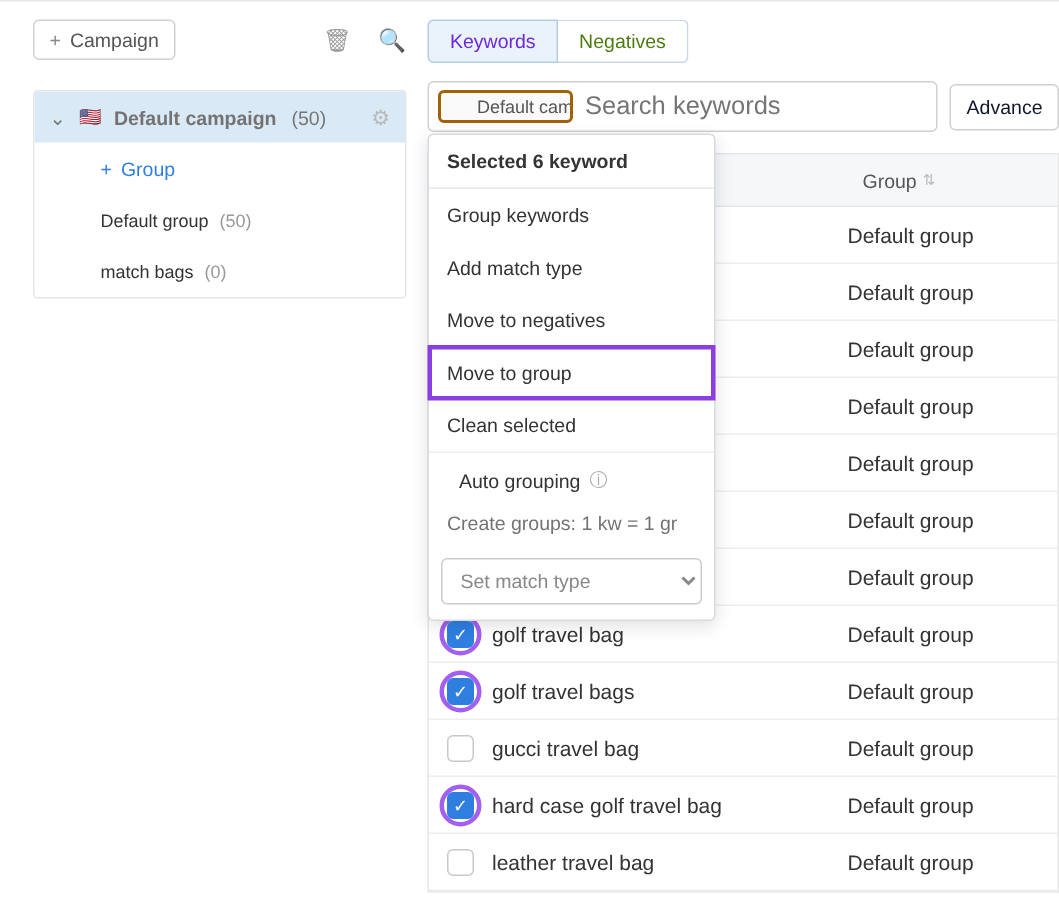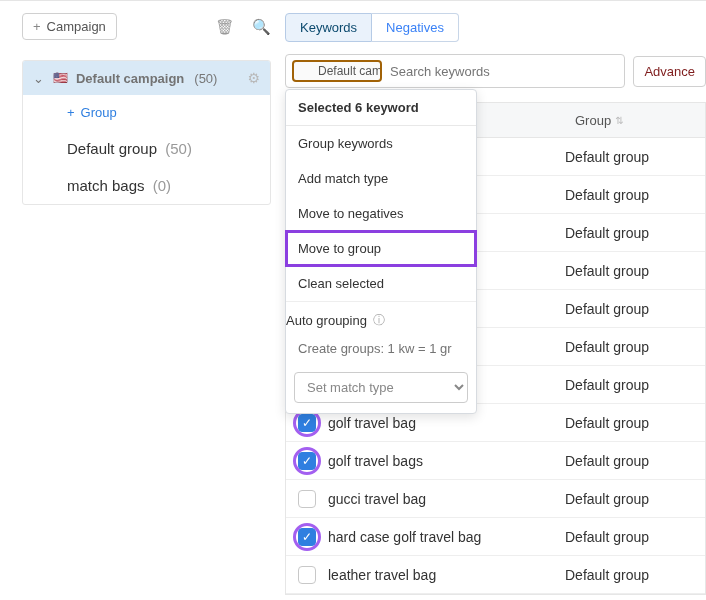--- a/index.html
+++ b/index.html
@@ -38,56 +38,56 @@
   .chev { color: #777; width: 12px; }
   .flag { font-size: 12px; }
   .node-campaign b { color: #737373; }
   .node-campaign .count { color: #777; margin-left: 2px; }
   .gear { margin-left: auto; color: #b9b9b9; font-size: 14px; }
   .add-group {
     color: #2f7fe0; padding: 10px 10px 10px 44px; cursor: pointer; font-size: 13px;
     display: flex; gap: 6px; align-items: center;
   }
   .add-group .plus { color: #2f7fe0; }
-  .tree-item { padding: 10px 10px 10px 44px; color: #333; font-size: 15px; }
+  .tree-item { padding: 10px 10px 10px 44px; color: #333; font-size: 12px; }
   .tree-item .count { color: #999; margin-left: 4px; }
 
   
   .tab-row { display: flex; gap: 0; margin-bottom: 12px; }
   .tab {
     padding: 6px 14px; border: 1px solid #c8d6e8; background: #fff;
-    color: #3b82f6; font-size: 13px; cursor: pointer;
-  }
-  .tab.active { background: #eaf2fb; color: #0c4a6e; border-color: #b6cbe6; }
+    color: #4d7c0f; font-size: 13px; cursor: pointer;
+  }
+  .tab.active { background: #eaf2fb; color: #6d28d9; border-color: #b6cbe6; }
   .tab + .tab { border-left: none; }
   .tab:first-child { border-radius: 4px 0 0 4px; }
   .tab:last-child { border-radius: 0 4px 4px 0; }
 
   
   .search-row { display: flex; gap: 8px; align-items: center; position: relative; }
   .actions-btn {
     background: #2f7fe0; color: #fff; border: 3px solid #6b2fe0;
     padding: 5px 12px; font-size: 13px; cursor: pointer; border-radius: 2px;
   }
   .search-wrap { flex: 1; border: 1px solid #d0d0d0; border-radius: 4px; display: flex; align-items: center; height: 34px; }
   .search-wrap .chip { padding: 2px 24px; margin-left: 6px; border: 2px solid #a16207; border-radius: 4px; color: #555; font-size: 12px; background: #fafafa; max-width: 90px; overflow: hidden; white-space: nowrap; }
-  .search-wrap input { border: none; outline: none; flex: 1; padding: 4px 8px; font-size: 13px; color: #c2410c; }
-  .adv-btn { border: 1px solid #d0d0d0; border-radius: 4px; padding: 7px 10px; background: #fff; color: #7f1d1d; font-size: 13px; }
+  .search-wrap input { border: none; outline: none; flex: 1; padding: 4px 8px; font-size: 17px; color: #c2410c; }
+  .adv-btn { border: 1px solid #d0d0d0; border-radius: 4px; padding: 7px 10px; background: #fff; color: #0f172a; font-size: 13px; }
 
   
   .dropdown {
     position: absolute; top: 35px; left: 0; width: 192px;
     background: #fff; border: 1px solid #d7dbe0; border-radius: 4px;
     box-shadow: 0 3px 12px rgba(0,0,0,0.12); z-index: 10;
   }
   .dd-header { padding: 10px 12px; font-weight: 600; color: #333; border-bottom: 1px solid #e8e8e8; font-size: 13px; }
   .dd-item { padding: 10px 12px; font-size: 13px; color: #333; cursor: pointer; }
   .dd-item.highlight { outline: 3px solid #8b3fe0; outline-offset: -2px; }
   .dd-sep { height: 1px; background: #eee; margin: 0; }
-  .dd-auto { padding: 10px 0; font-size: 13px; color: #333; display: flex; align-items: center; gap: 6px; }
+  .dd-auto { padding: 10px 20px; font-size: 13px; color: #333; display: flex; align-items: center; gap: 6px; }
   .dd-auto .info { color: #aaa; font-size: 12px; }
   .dd-create { padding: 2px 12px 10px; font-size: 13px; color: #737373; }
   .dd-select { margin: 6px 8px 10px; }
   .dd-select select {
     width: 100%; padding: 6px 8px; border: 1px solid #ccc; border-radius: 4px;
     color: #888; font-size: 13px; background: #fff;
   }
 
   
   .table { margin-top: 14px; border: 1px solid #e6e6e6; border-top: none; }

